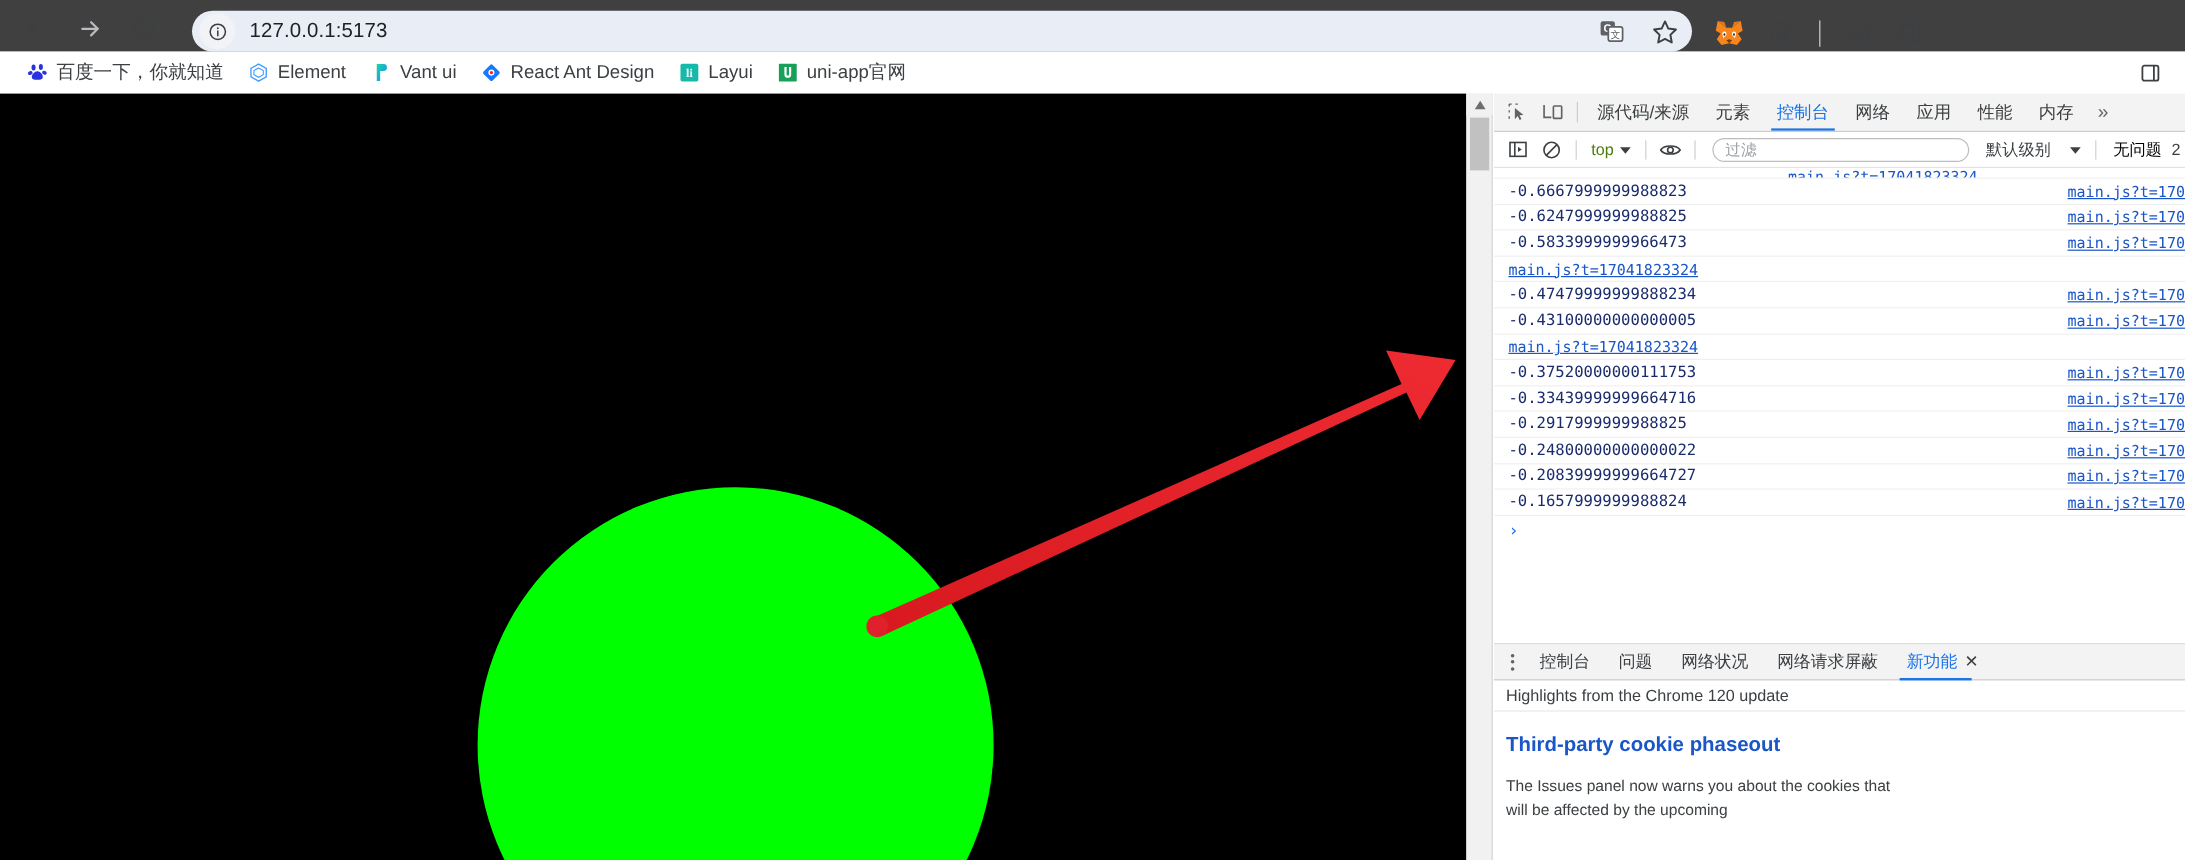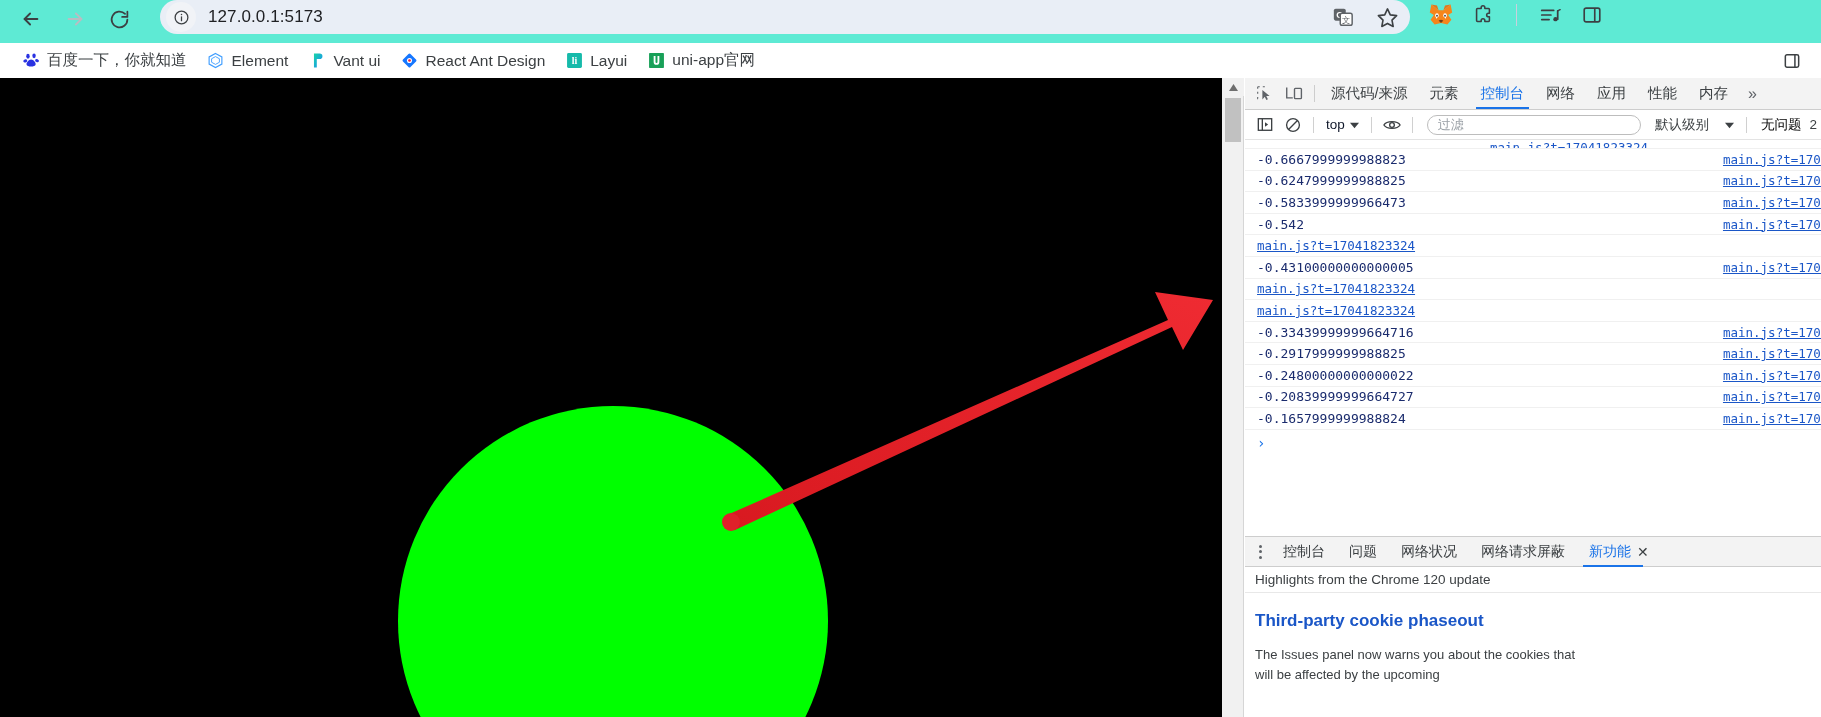--- a/index.html
+++ b/index.html
@@ -7,21 +7,21 @@
     width: 1821px; height: 717px;
     overflow: hidden;
     font-family: "Liberation Sans", "DejaVu Sans", sans-serif;
     background: #ffffff;
   }
   .app { position: relative; width: 1821px; height: 717px; background:#fff; }
 
   
   .browser-top {
     position: absolute; left:0; top:0; width:1821px; height:43px;
-    background:#5eead4; display:flex; align-items:flex-start;
+    background:#404040; display:flex; align-items:flex-end;
   }
   .nav-btn {
     width:38px; height:38px; margin-left:6px;
     display:flex; align-items:center; justify-content:center;
     border-radius:50%; cursor:pointer;
   }
   .nav-btn:first-child { margin-left:12px; }
   .nav-btn svg { display:block; }
 
   .omnibox {
@@ -110,21 +110,21 @@
   }
   .dt-more { display:flex;align-items:center; padding:0 9px; font-size:16px; color:#5f6368; cursor:pointer;}
 
   .dt-console-toolbar {
     height:30px; display:flex; align-items:center;
     border-bottom:1px solid #e3e3e3; background:#fff; padding-left:6px; gap:0;
   }
   .ct-icon { width:28px;height:24px; display:flex;align-items:center;justify-content:center; cursor:pointer;}
   .ct-sep { width:1px;height:16px;background:#d0d0d0;margin:0 6px;}
   .ct-ctx {
-    display:flex;align-items:center;gap:5px;font-size:13.5px;color:#0f172a;
+    display:flex;align-items:center;gap:5px;font-size:13.5px;color:#4d7c0f;
     padding:0 6px;cursor:pointer;
   }
   .ct-filter {
     flex:1; height:20px; border:1px solid #bdbdbd; border-radius:10px;
     margin:0 8px; padding:0 10px; font-size:13px; color:#9aa0a6;
     display:flex; align-items:center; min-width:40px;
   }
   .ct-level {
     display:flex;align-items:center;gap:16px;font-size:13.5px;color:#3c4043;
     padding:0 6px; cursor:pointer; white-space:nowrap;
@@ -489,34 +489,35 @@
       </div>
       <div class="log-row">
         <div class="log-val">-0.6247999999988825</div>
         <div class="log-src">main.js?t=17041823324</div>
       </div>
       <div class="log-row">
         <div class="log-val">-0.5833999999966473</div>
         <div class="log-src">main.js?t=17041823324</div>
       </div>
       <div class="log-row">
-        <div class="log-val">-0.542</div>
-        <div class="log-src">main.js?t=17041823324</div>
-      </div>
-      <div class="log-row">
+        <div class="log-src">main.js?t=17041823324</div>
+      </div>
+      <div class="log-row">
+        <div class="log-val">-0.47479999999888234</div>
         <div class="log-src">main.js?t=17041823324</div>
       </div>
       <div class="log-row">
         <div class="log-val">-0.43100000000000005</div>
         <div class="log-src">main.js?t=17041823324</div>
       </div>
       <div class="log-row">
         <div class="log-src">main.js?t=17041823324</div>
       </div>
       <div class="log-row">
+        <div class="log-val">-0.37520000000111753</div>
         <div class="log-src">main.js?t=17041823324</div>
       </div>
       <div class="log-row">
         <div class="log-val">-0.33439999999664716</div>
         <div class="log-src">main.js?t=17041823324</div>
       </div>
       <div class="log-row">
         <div class="log-val">-0.2917999999988825</div>
         <div class="log-src">main.js?t=17041823324</div>
       </div>

